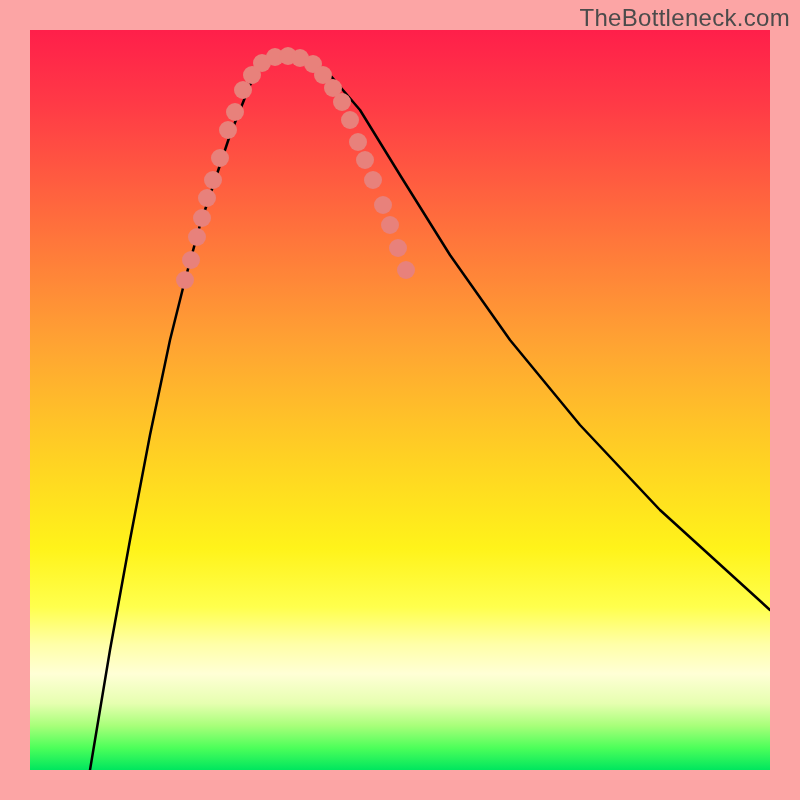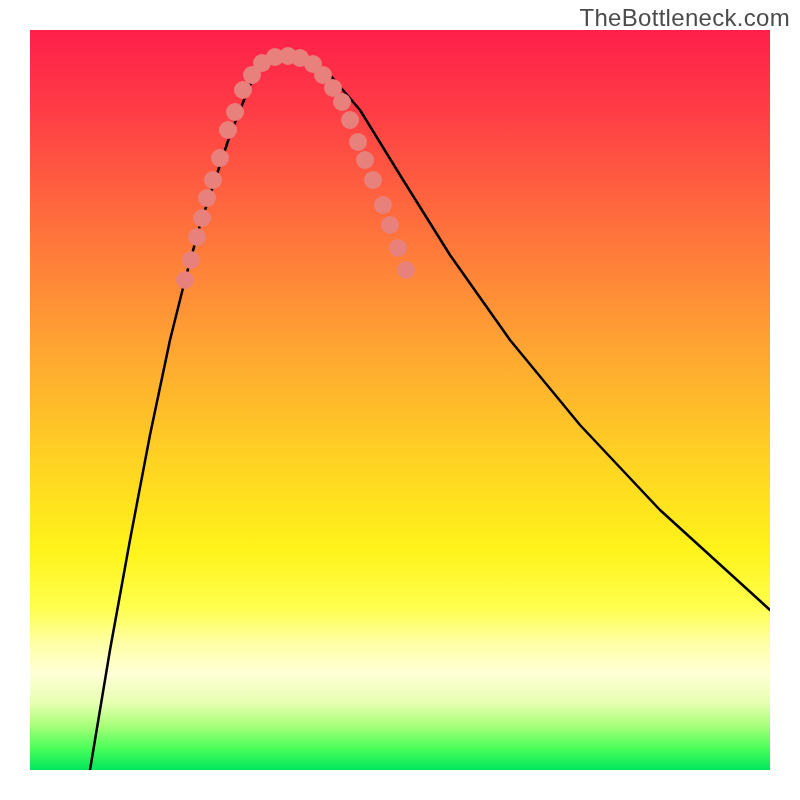--- a/index.html
+++ b/index.html
@@ -10,21 +10,21 @@
     overflow: hidden;
     background: #000;
     font-family: Arial, Helvetica, sans-serif;
   }
   .frame {
     position: absolute;
     left: 0;
     top: 0;
     width: 800px;
     height: 800px;
-    background: #ffffff;
+    background: #fca5a5;
   }
   .plot {
     position: absolute;
     left: 30px;
     top: 30px;
     width: 740px;
     height: 740px;
     background: linear-gradient(
       to bottom,
       #ff1f4a 0%,

